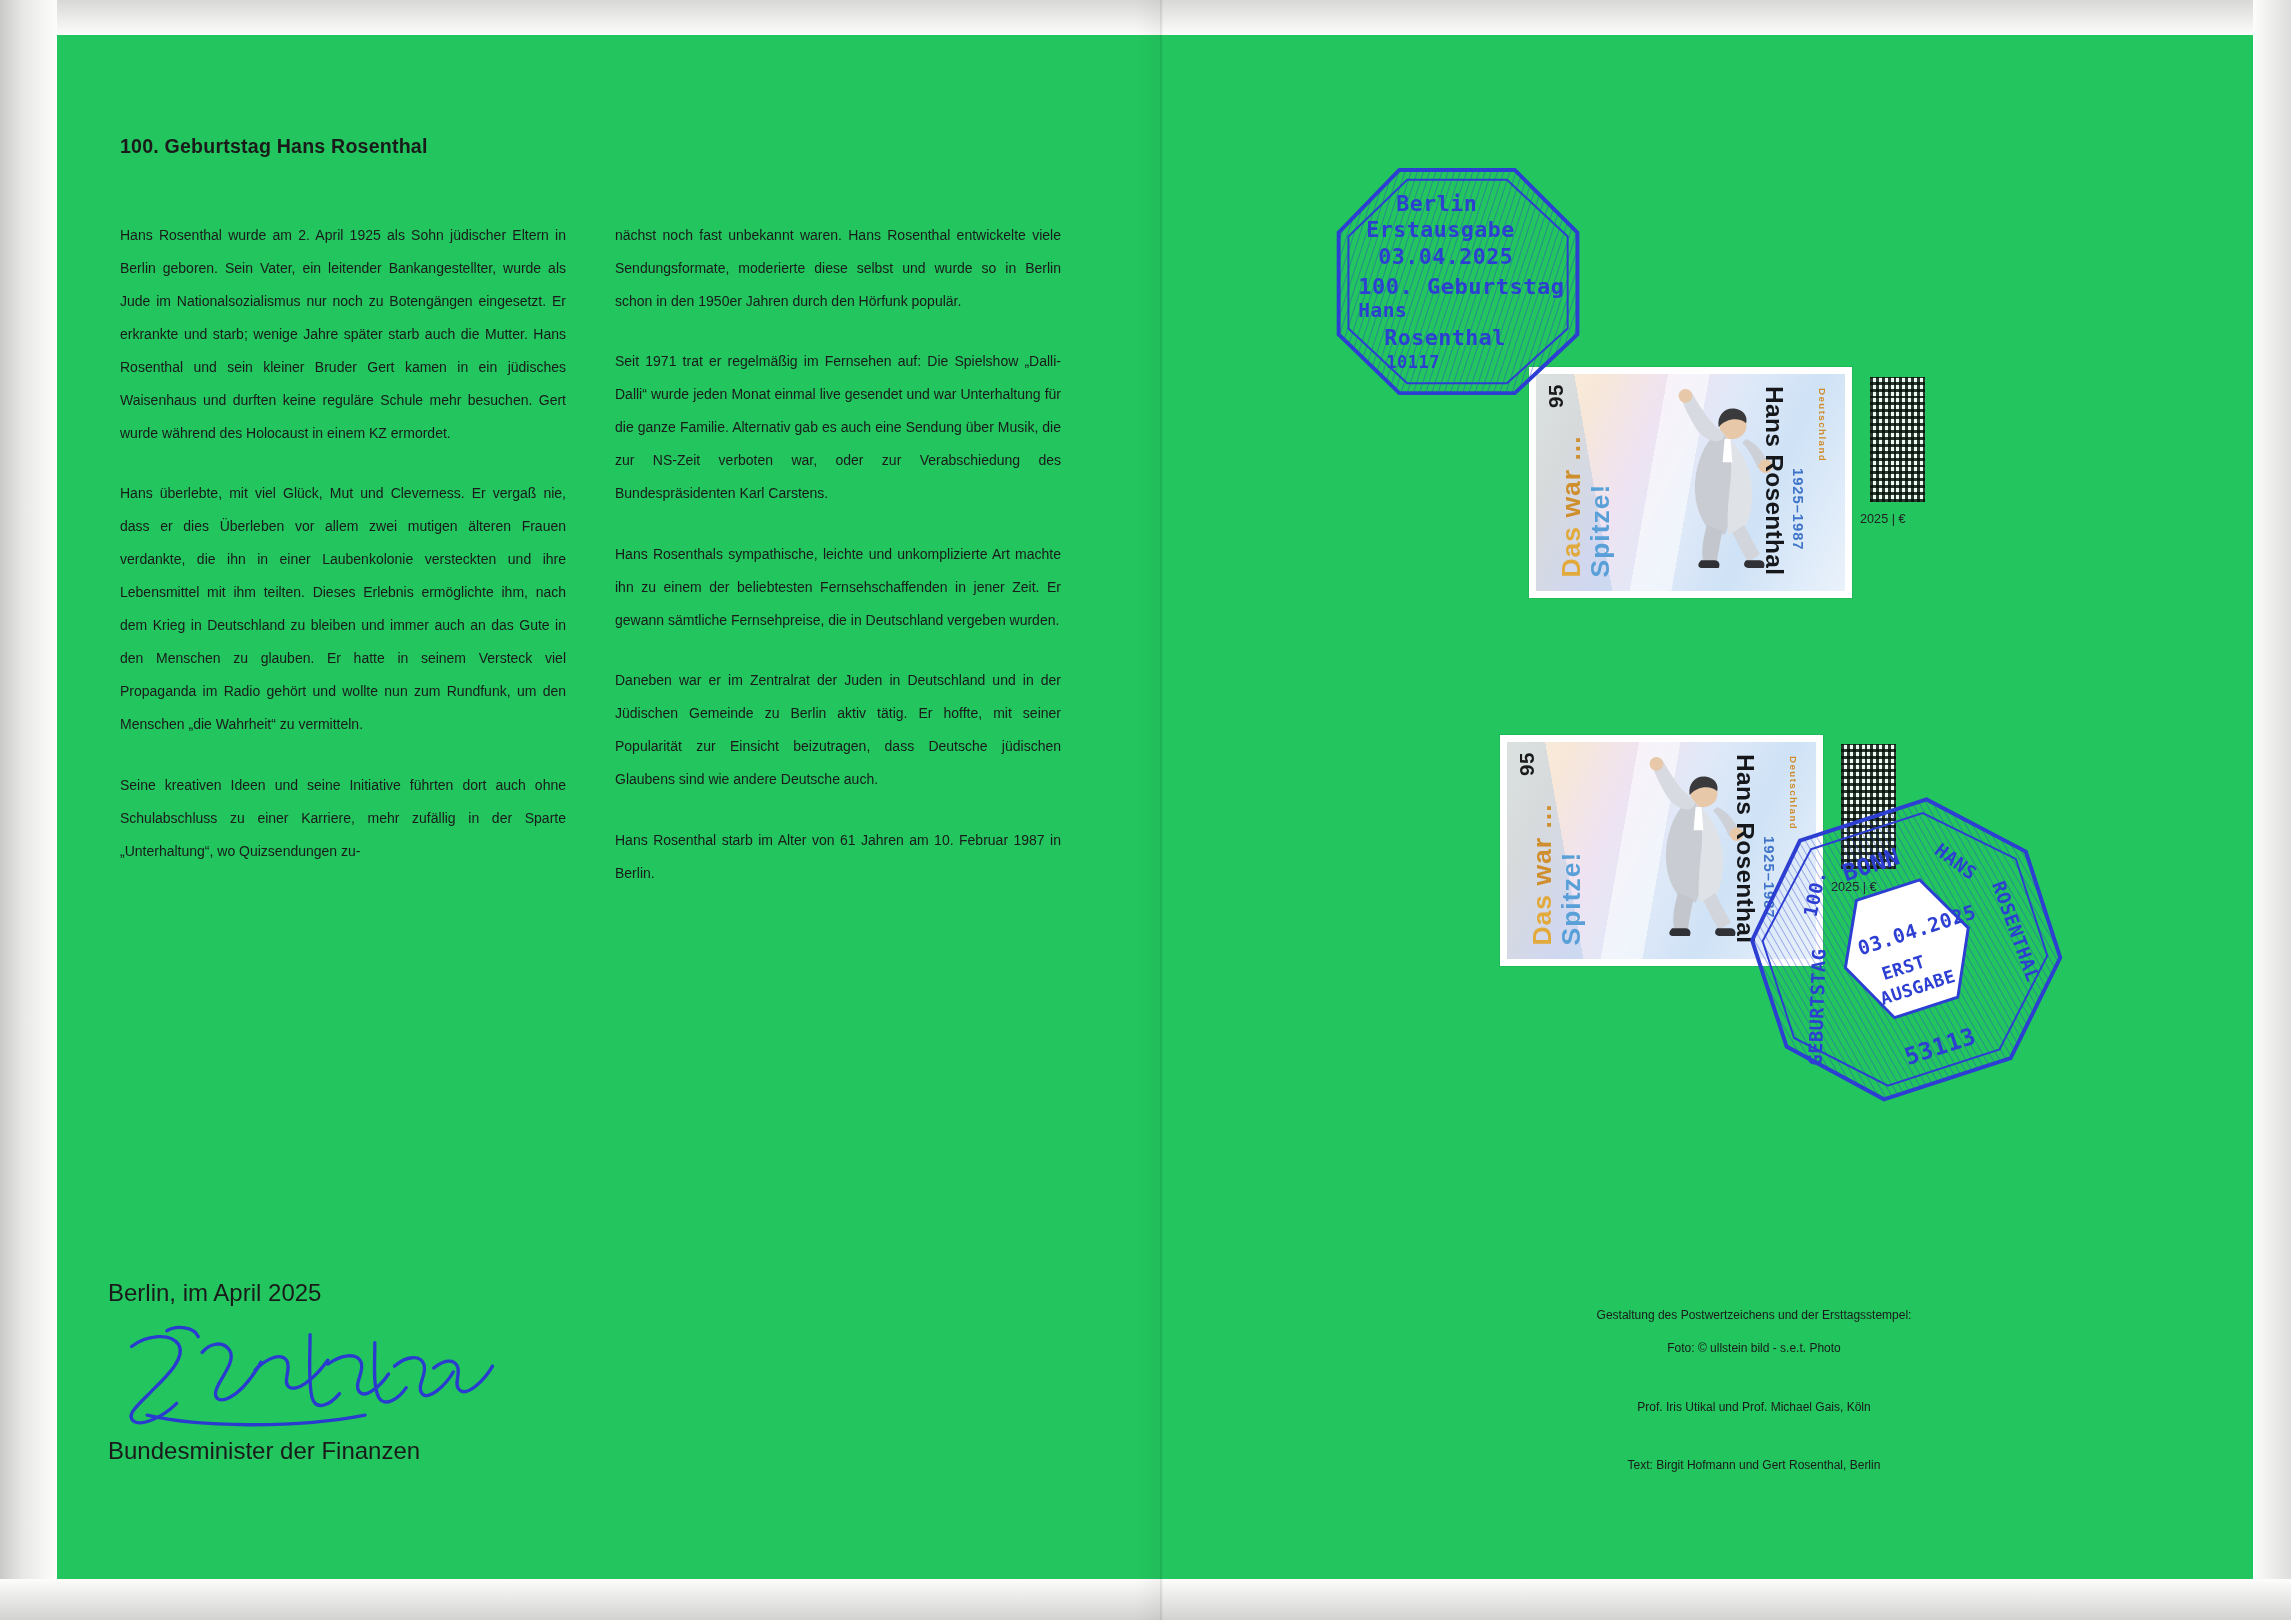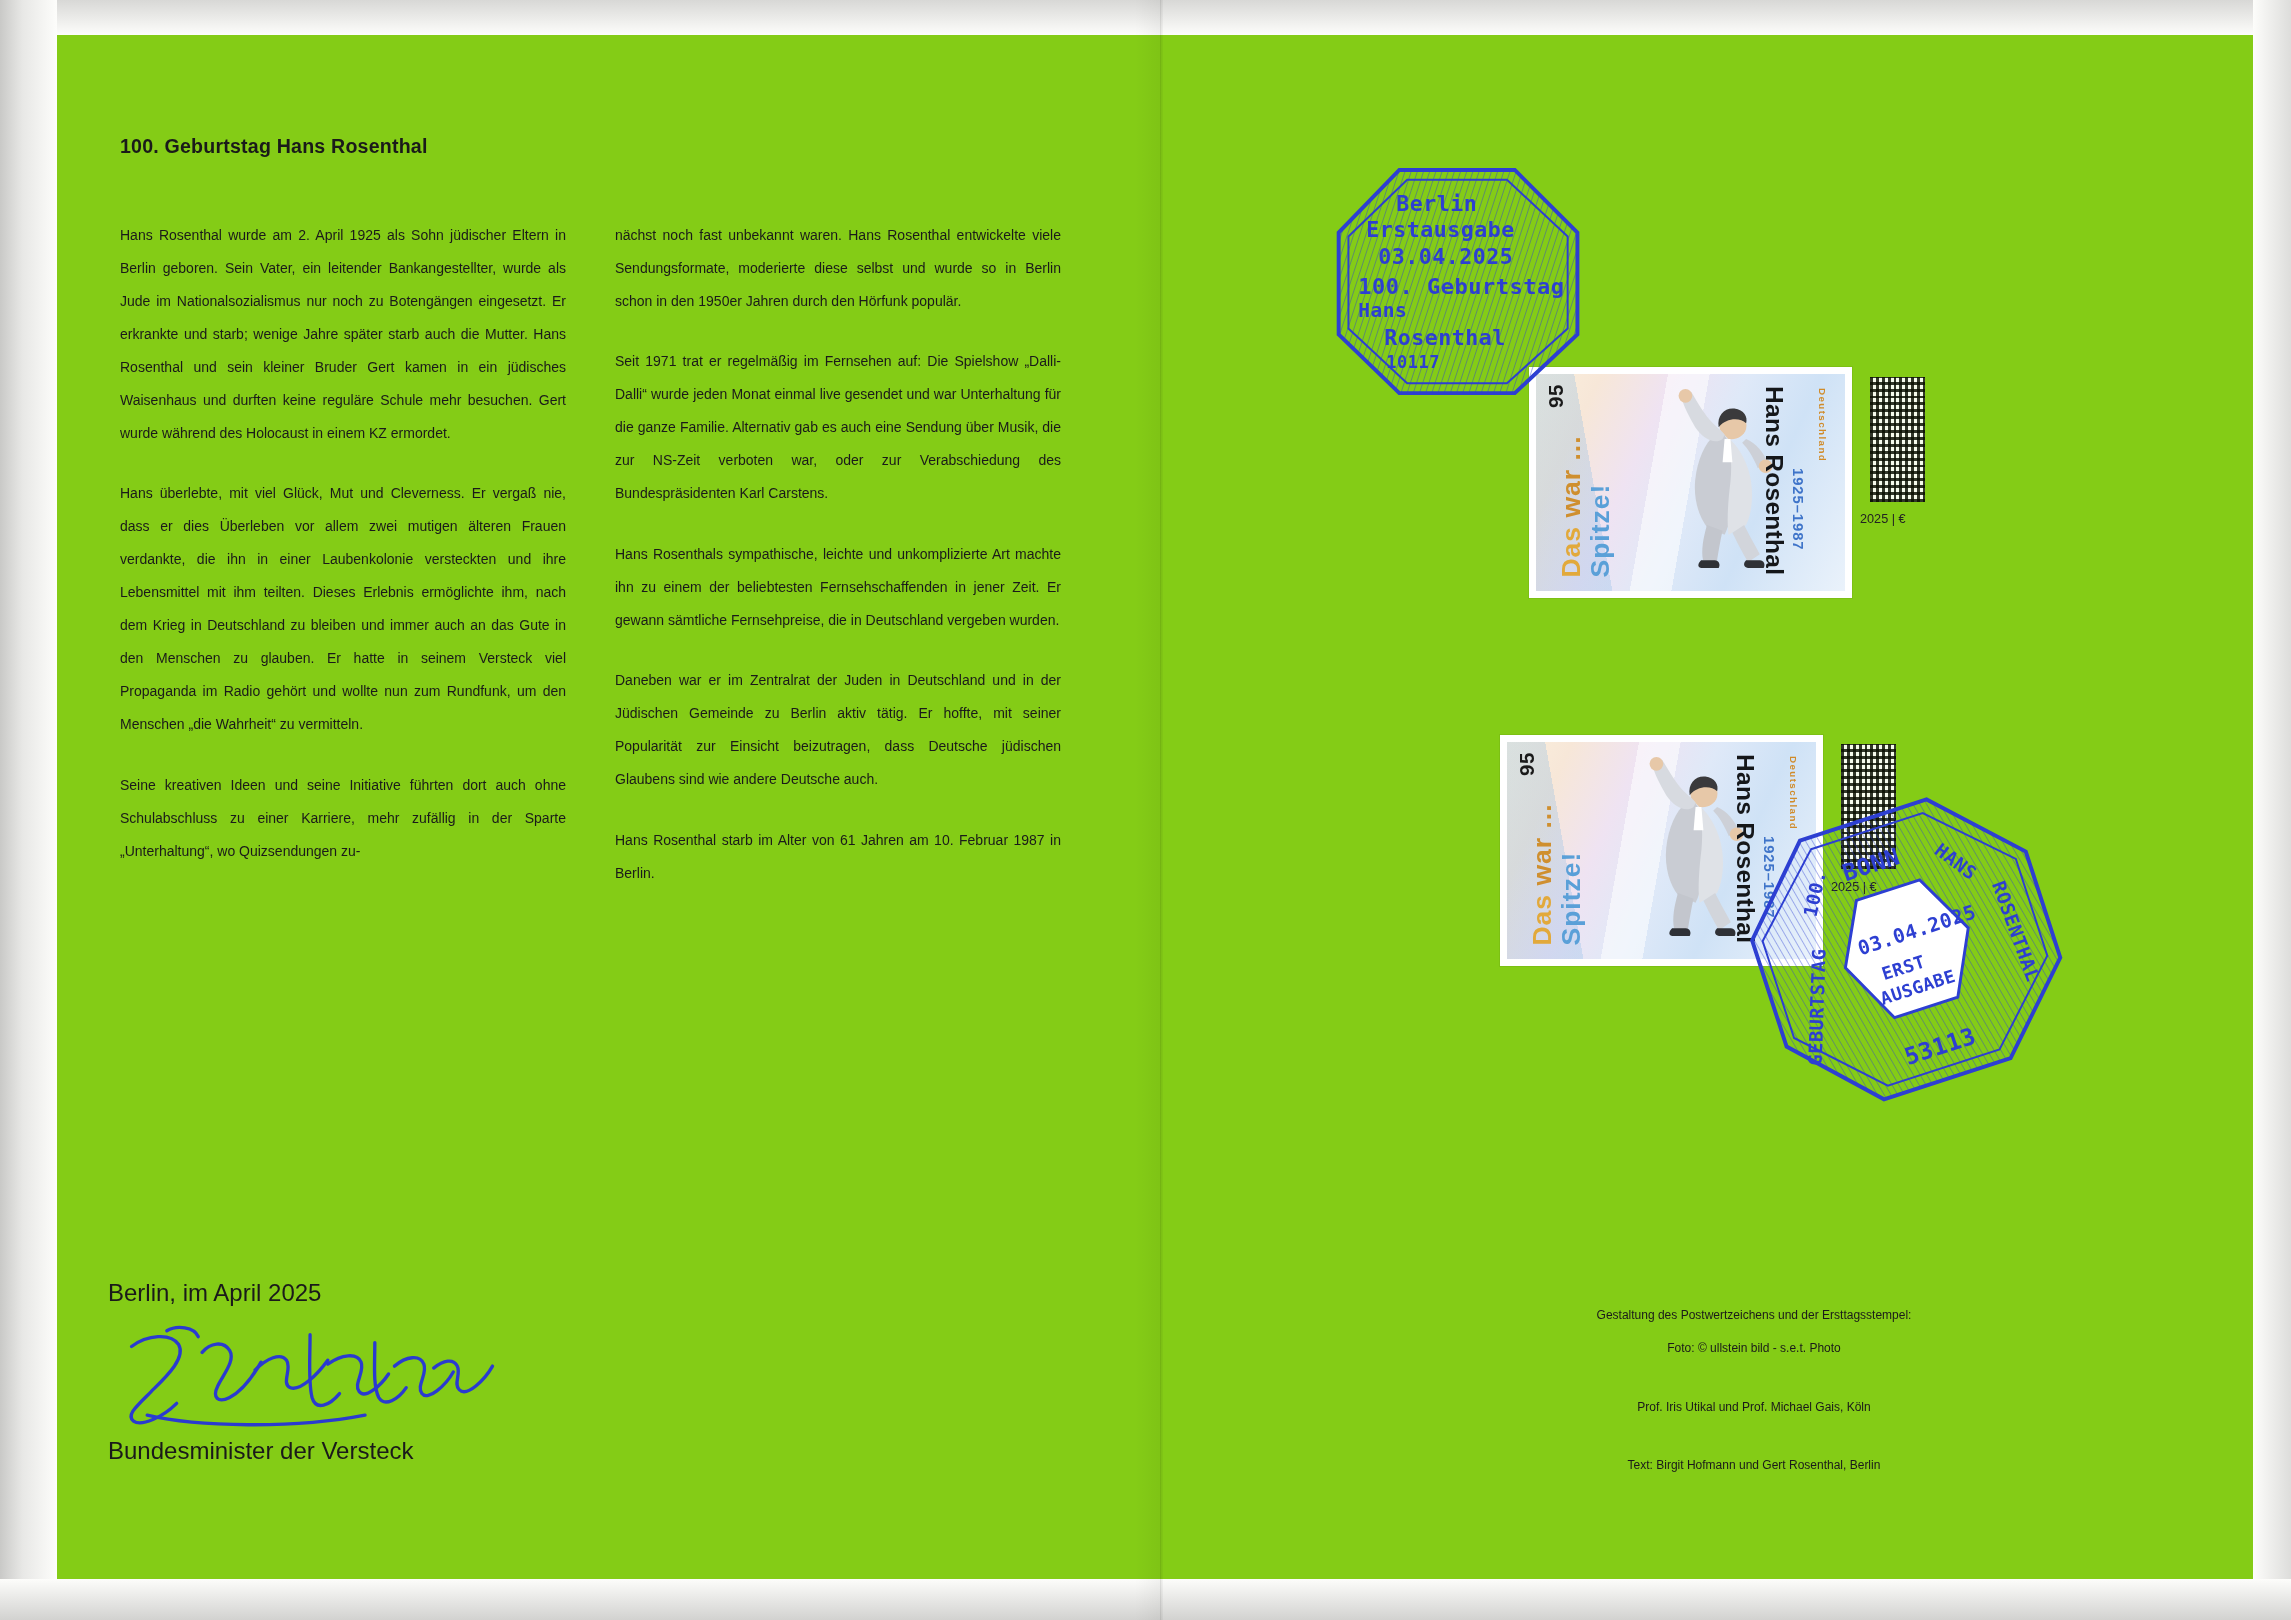--- a/index.html
+++ b/index.html
@@ -4,21 +4,21 @@
 <style>
   html, body {
     margin: 0;
     padding: 0;
     background: #b8b8b8;
   }
   .page {
     position: relative;
     width: 2292px;
     height: 1620px;
-    background: #84cc16;
+    background: #22c55e;
     overflow: hidden;
     font-family: "Liberation Sans", sans-serif;
     color: #1a1a1a;
   }
   
   .edge-left {
     position: absolute; left: 0; top: 0; width: 57px; height: 100%;
     background: linear-gradient(to right, #c9c9c7 0%, #e8e8e6 40%, #fdfdfb 100%);
   }
   .edge-top {
@@ -266,21 +266,21 @@
           <path d="M150 58 C162 46, 176 40, 182 48 C188 56, 176 72, 186 76 C196 80, 214 62, 224 48"></path>
           <path d="M206 22 C206 46, 204 70, 208 86 C212 100, 226 94, 236 82"></path>
           <path d="M224 52 C238 42, 254 40, 258 50 C262 60, 250 72, 256 80 C262 88, 278 74, 286 62"></path>
           <path d="M272 30 C272 52, 270 74, 276 86 C282 96, 296 88, 304 76"></path>
           <path d="M292 54 C304 44, 318 42, 322 52 C326 62, 314 74, 320 82 C326 90, 344 74, 352 60"></path>
           <path d="M332 56 C342 48, 352 46, 356 54 C360 62, 352 72, 358 78 C366 86, 384 68, 392 54"></path>
           <path d="M40 104 C90 116, 190 118, 262 104"></path>
         </g>
       </svg>
     </div>
-    <p class="sig-role">Bundesminister der Versteck</p>
+    <p class="sig-role">Bundesminister der Finanzen</p>
   </div>
 
   <div class="stamp-area">
 
     <div class="stamp" style="left: 196px; top: 191px;">
       <div class="stamp-inner">
         <div class="stamp-band"></div>
         <div class="stamp-value" style="left: 7.8px; top: 9.8px;">95</div>
         <div class="stamp-slogan">
           <span class="slogan-das">Das</span>

